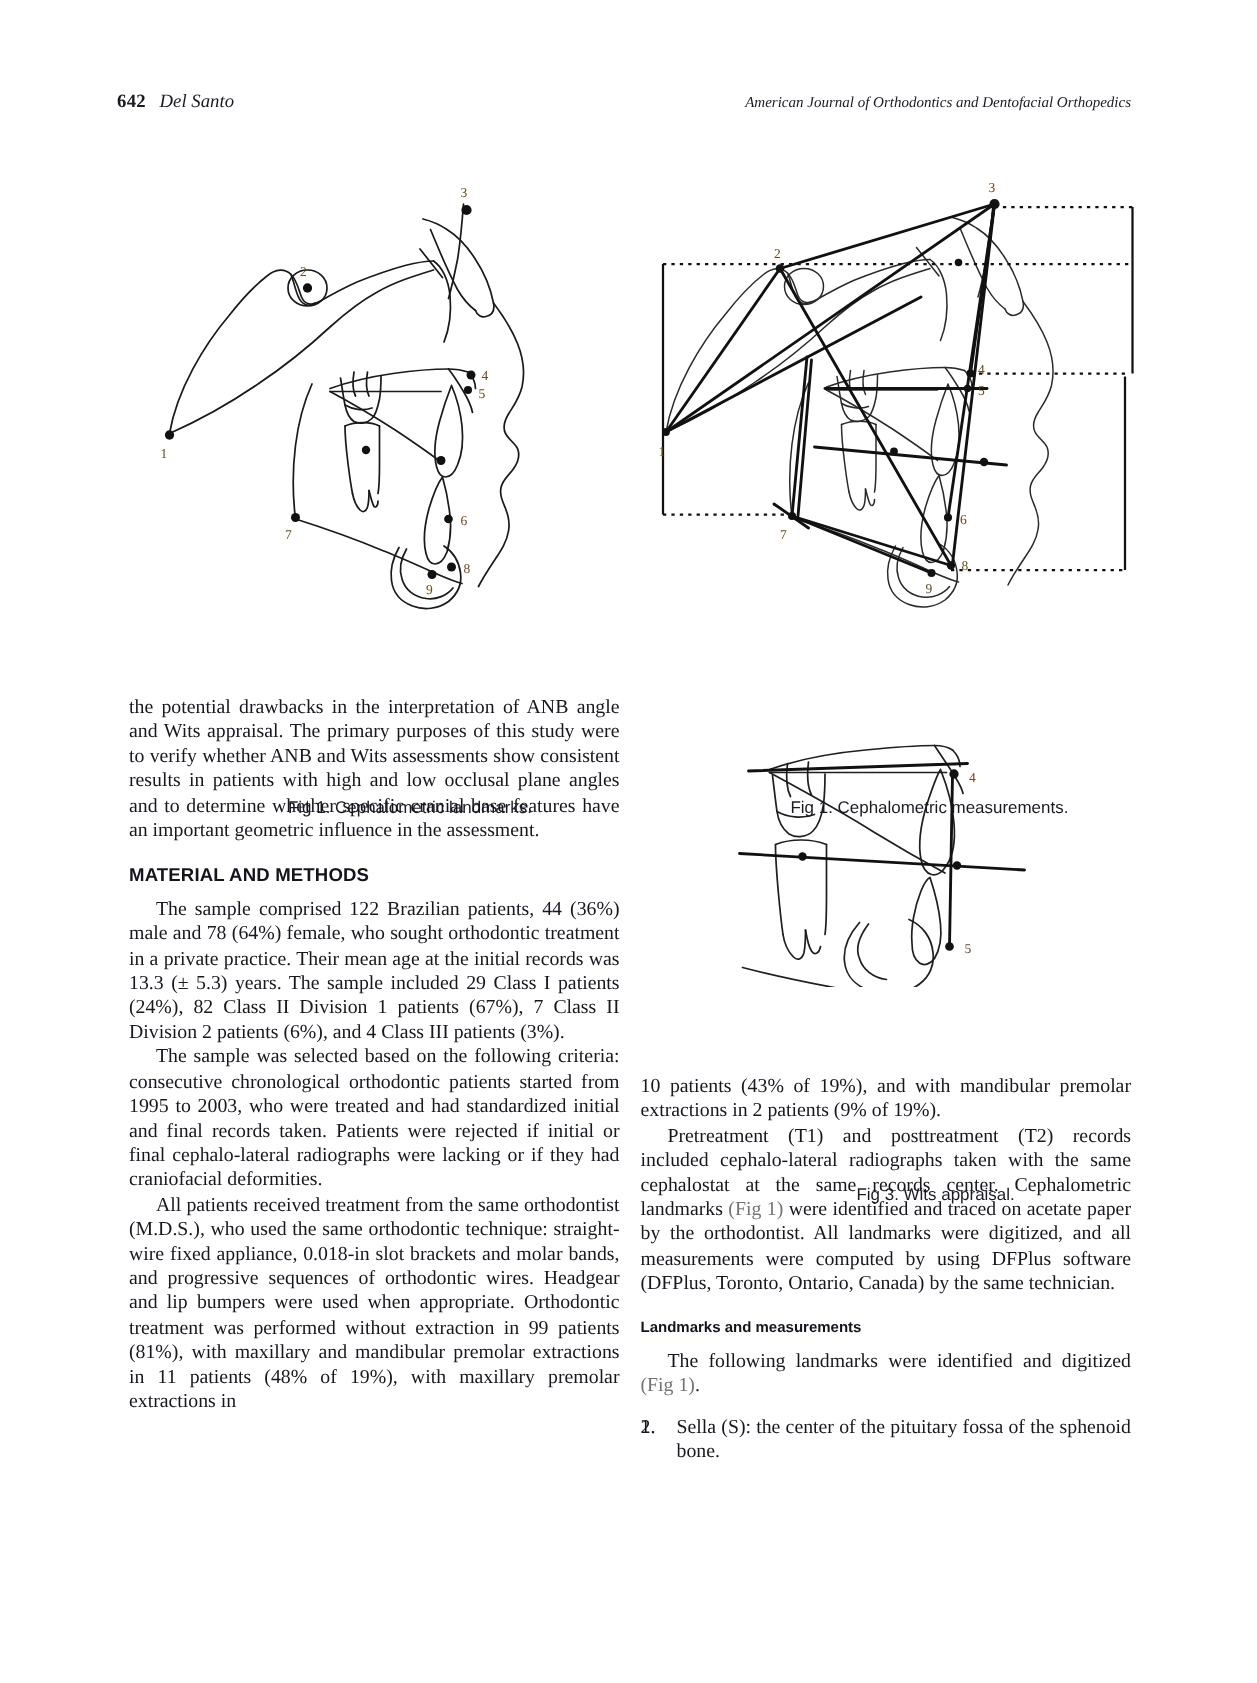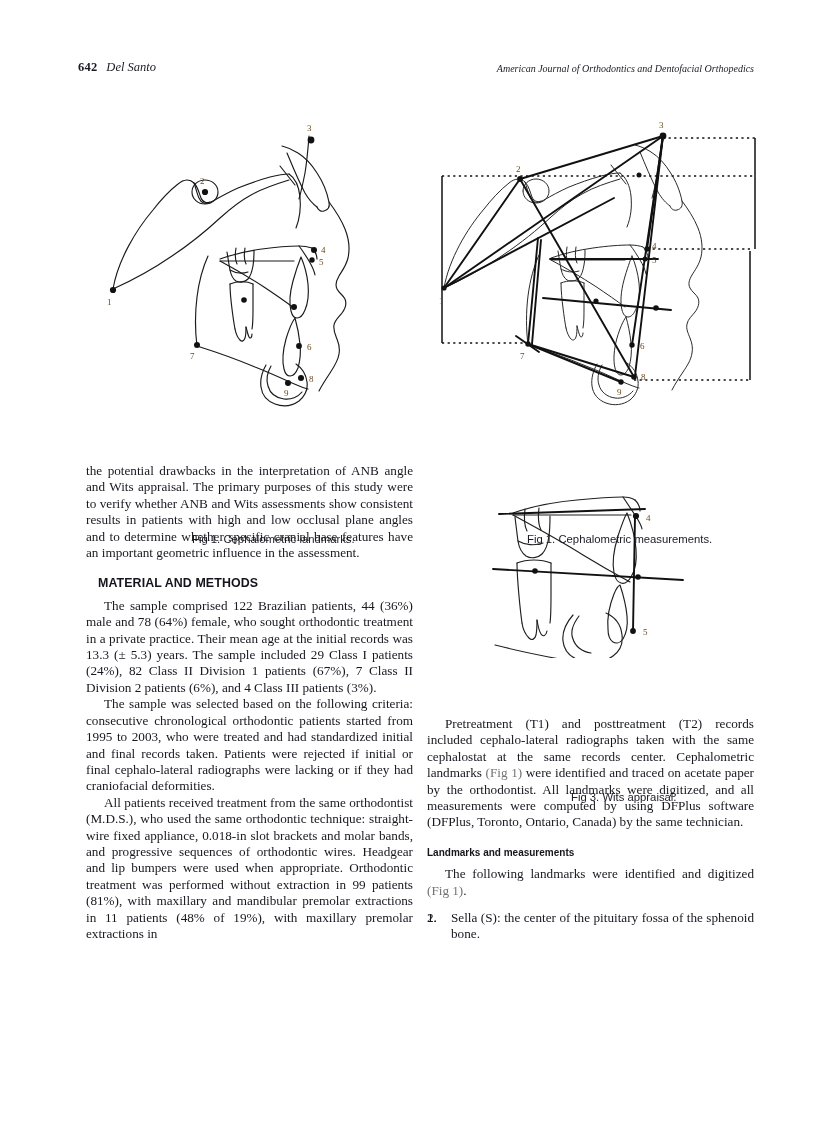--- a/index.html
+++ b/index.html
@@ -95,21 +95,21 @@
   .col p {
     margin: 0;
     text-indent: 18px;
   }
   .col p.noindent { text-indent: 0; }
 
   h2.sechead {
     font-family: "Liberation Sans", "DejaVu Sans", sans-serif;
     font-size: 12.4px;
     font-weight: bold;
-    margin: 14px 0 6px 12px;
+    margin: 14px 0 6px 0;
     letter-spacing: 0.1px;
     text-align: left;
     color: #14141c;
   }
   h3.subhead {
     font-family: "Liberation Sans", "DejaVu Sans", sans-serif;
     font-size: 10px;
     font-weight: bold;
     margin: 14px 0 5px 0;
     text-align: left;
@@ -478,20 +478,21 @@
 
 <div class="col" id="col-left">
   <p class="noindent">the potential drawbacks in the interpretation of ANB angle and Wits appraisal. The primary purposes of this study were to verify whether ANB and Wits assessments show consistent results in patients with high and low occlusal plane angles and to determine whether specific cranial base features have an important geometric influence in the assessment.</p>
   <h2 class="sechead">MATERIAL AND METHODS</h2>
   <p>The sample comprised 122 Brazilian patients, 44 (36%) male and 78 (64%) female, who sought orthodontic treatment in a private practice. Their mean age at the initial records was 13.3 (± 5.3) years. The sample included 29 Class I patients (24%), 82 Class II Division 1 patients (67%), 7 Class II Division 2 patients (6%), and 4 Class III patients (3%).</p>
   <p>The sample was selected based on the following criteria: consecutive chronological orthodontic patients started from 1995 to 2003, who were treated and had standardized initial and final records taken. Patients were rejected if initial or final cephalo-lateral radiographs were lacking or if they had craniofacial deformities.</p>
   <p>All patients received treatment from the same orthodontist (M.D.S.), who used the same orthodontic technique: straight-wire fixed appliance, 0.018-in slot brackets and molar bands, and progressive sequences of orthodontic wires. Headgear and lip bumpers were used when appropriate. Orthodontic treatment was performed without extraction in 99 patients (81%), with maxillary and mandibular premolar extractions in 11 patients (48% of 19%), with maxillary premolar extractions in</p>
 </div>
 
 <div class="col" id="col-right">
+  <p class="noindent">10 patients (43% of 19%), and with mandibular premolar extractions in 2 patients (9% of 19%).</p>
   <p><span>Pretreatment (T1) and posttreatment (T2) records included cephalo-lateral radiographs taken with the same cephalostat at the same records center. Cephalometric landmarks </span><a class="figlink" href="#fig1-box">(Fig 1)</a><span> were identified and traced on acetate paper by the orthodontist. All landmarks were digitized, and all measurements were computed by using DFPlus software (DFPlus, Toronto, Ontario, Canada) by the same technician.</span></p>
 
   <h3 class="subhead">Landmarks and measurements</h3>
 
   <p><span>The following landmarks were identified and digitized </span><a class="figlink" href="#fig1-box">(Fig 1)</a><span>.</span></p>
 
   <ol class="lmlist">
     <li>
       <span class="num">1.</span>
     </li>

